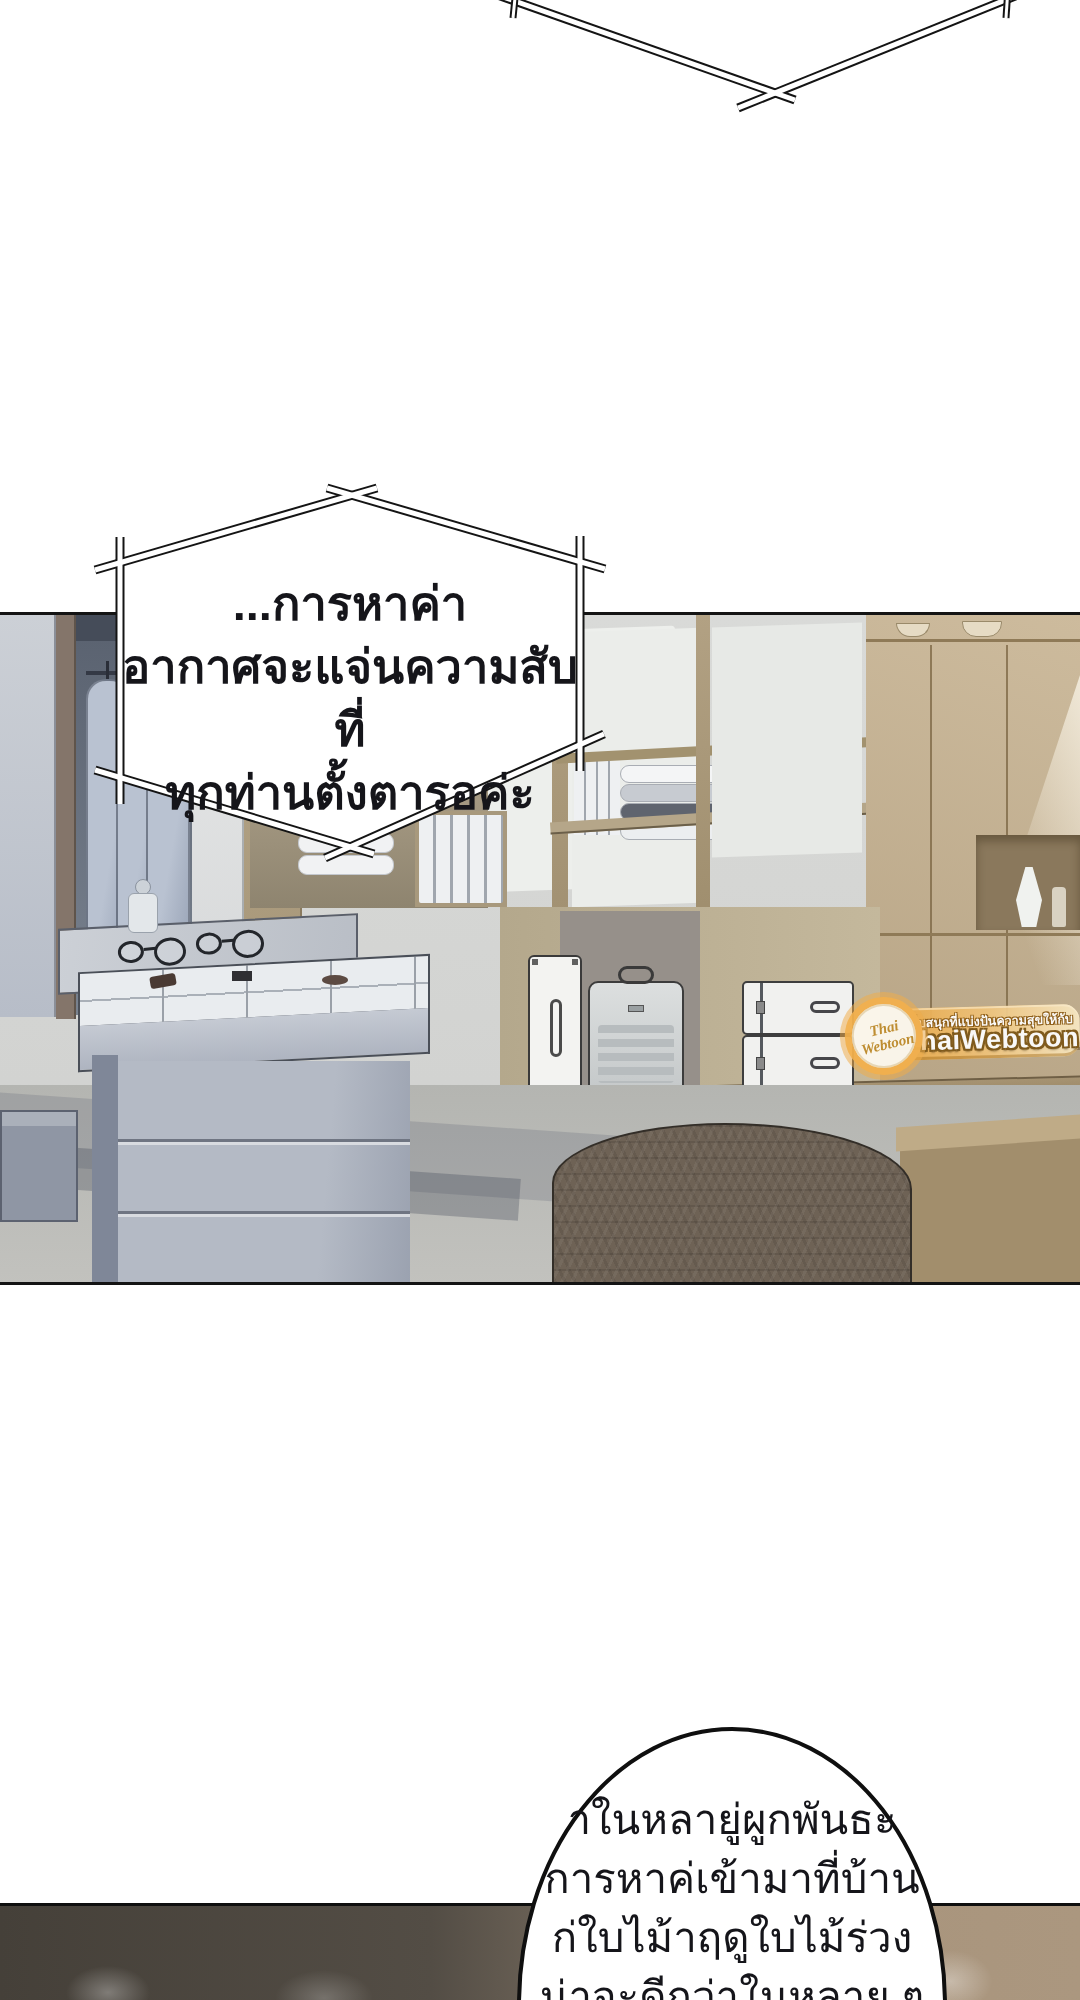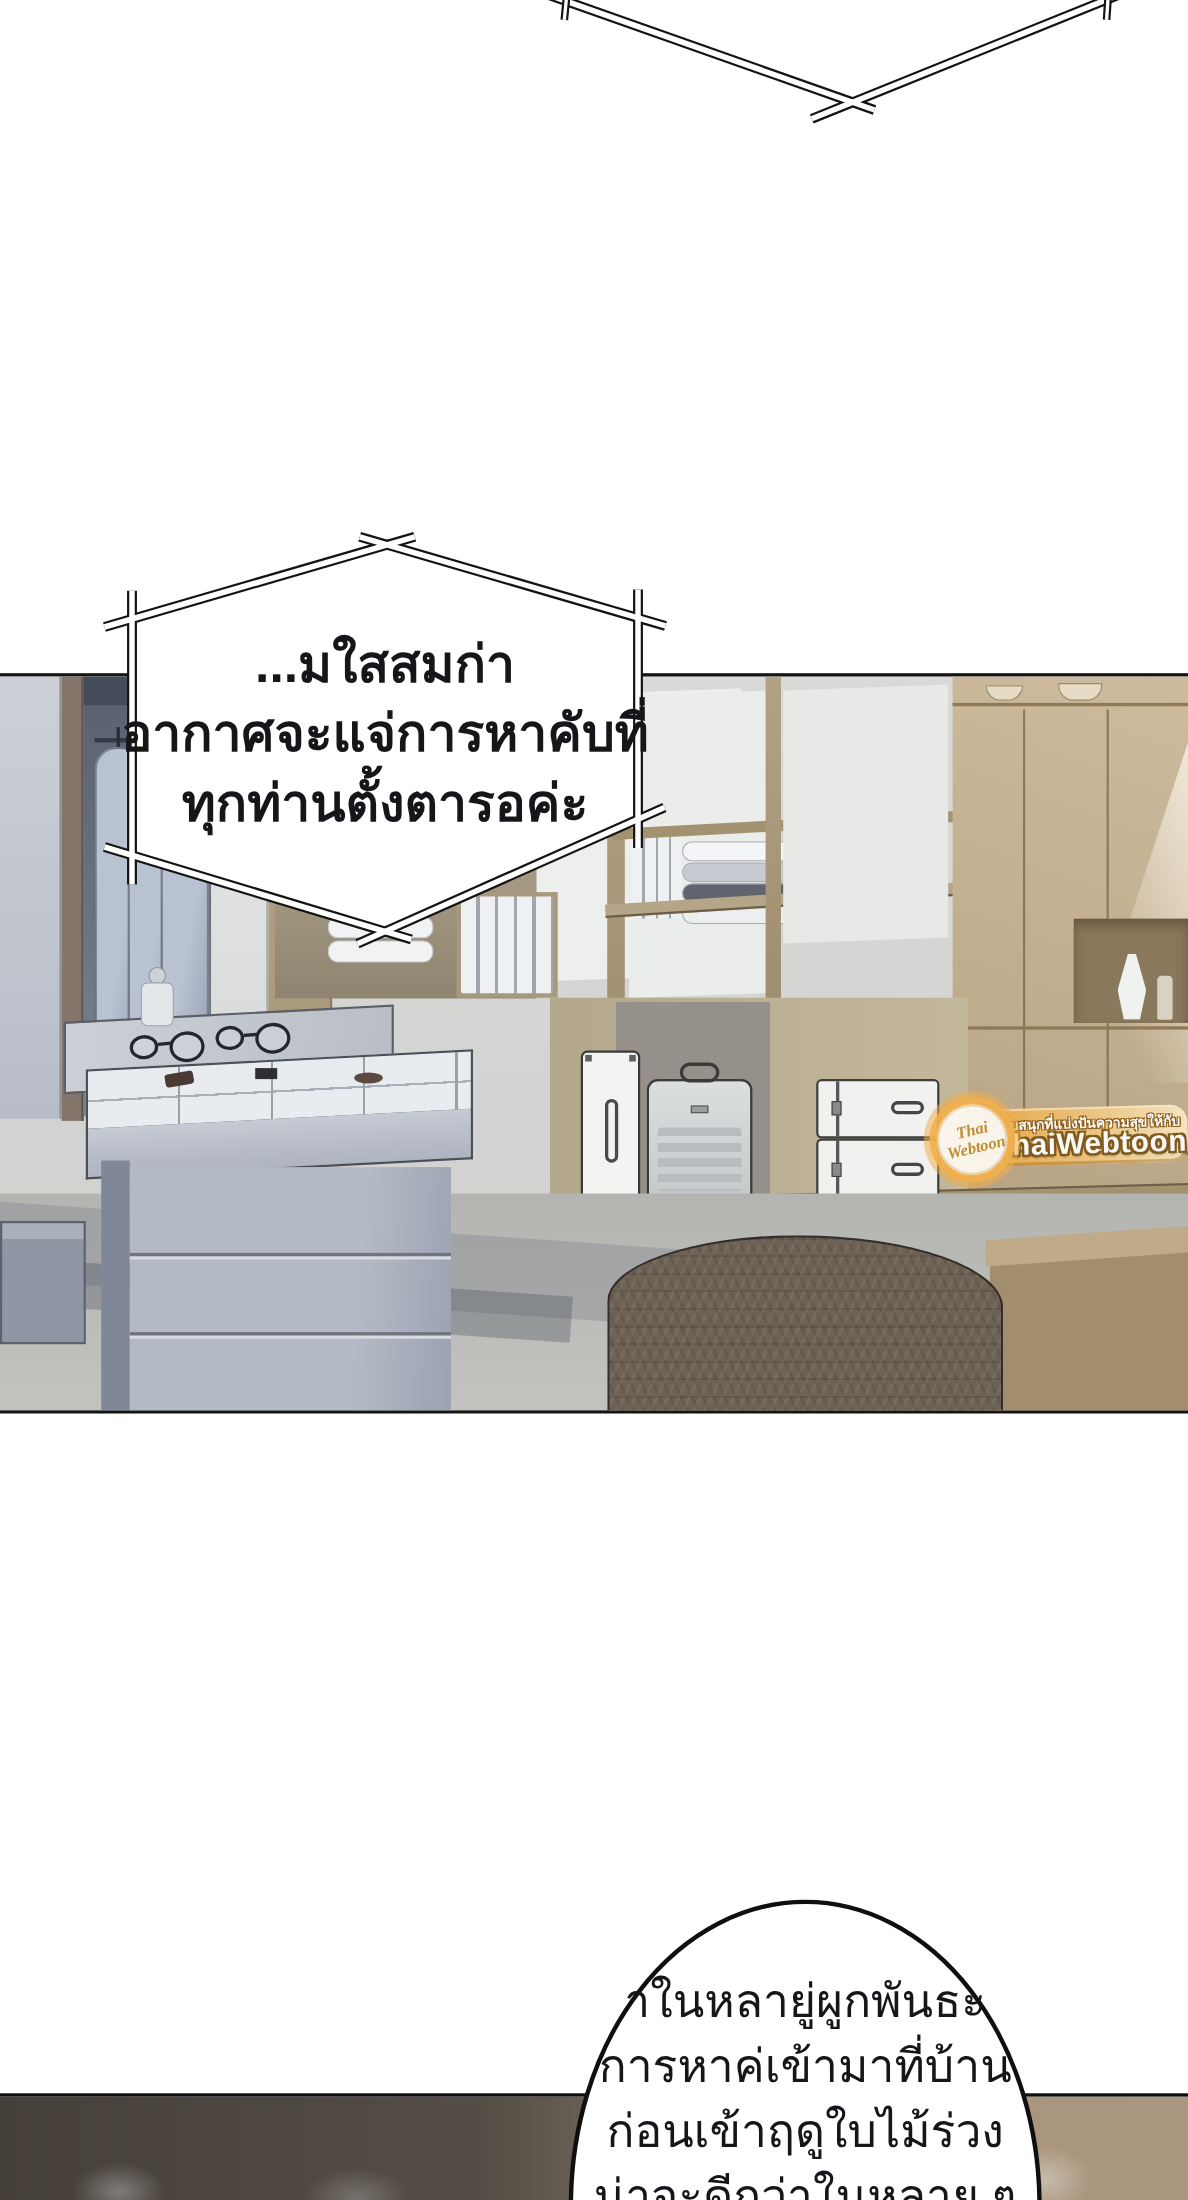--- a/index.html
+++ b/index.html
@@ -316,24 +316,24 @@
       <line class="tb" x1="516" y1="-12" x2="513" y2="18"></line>
       <line class="tb" x1="1008" y1="-12" x2="1006" y2="18"></line>
       <line class="tw" x1="516" y1="-12" x2="513" y2="18"></line>
       <line class="tw" x1="1008" y1="-12" x2="1006" y2="18"></line>
     </g>
 
     <ellipse cx="732" cy="2005" rx="213" ry="276" fill="#ffffff" stroke="#0f0f0f" stroke-width="4"></ellipse>
   </svg>
 
   <div id="forecast-text" class="abs">
-    <span class="bline">...มใสสมก่า</span>
-    <span class="bline">อากาศจะแจ่การหาคับที่</span>
+    <span class="bline">...การหาค่า</span>
+    <span class="bline">อากาศจะแจ่นความสับที่</span>
     <span class="bline">ทุกท่านตั้งตารอค่ะ</span>
   </div>
   <div id="narration-text" class="abs">
     <span class="bline">าในหลายู่ผูกพันธะ</span>
     <span class="bline">การหาค่เข้ามาที่บ้าน</span>
-    <span class="bline">ก่อนเข้าฤดูใบไม้ร่วง</span>
+    <span class="bline">ก่ใบไม้าฤดูใบไม้ร่วง</span>
     <span class="bline">น่าจะดีกว่าในหลาย ๆ</span>
   </div>
 
 </div>
 
 </body></html>

